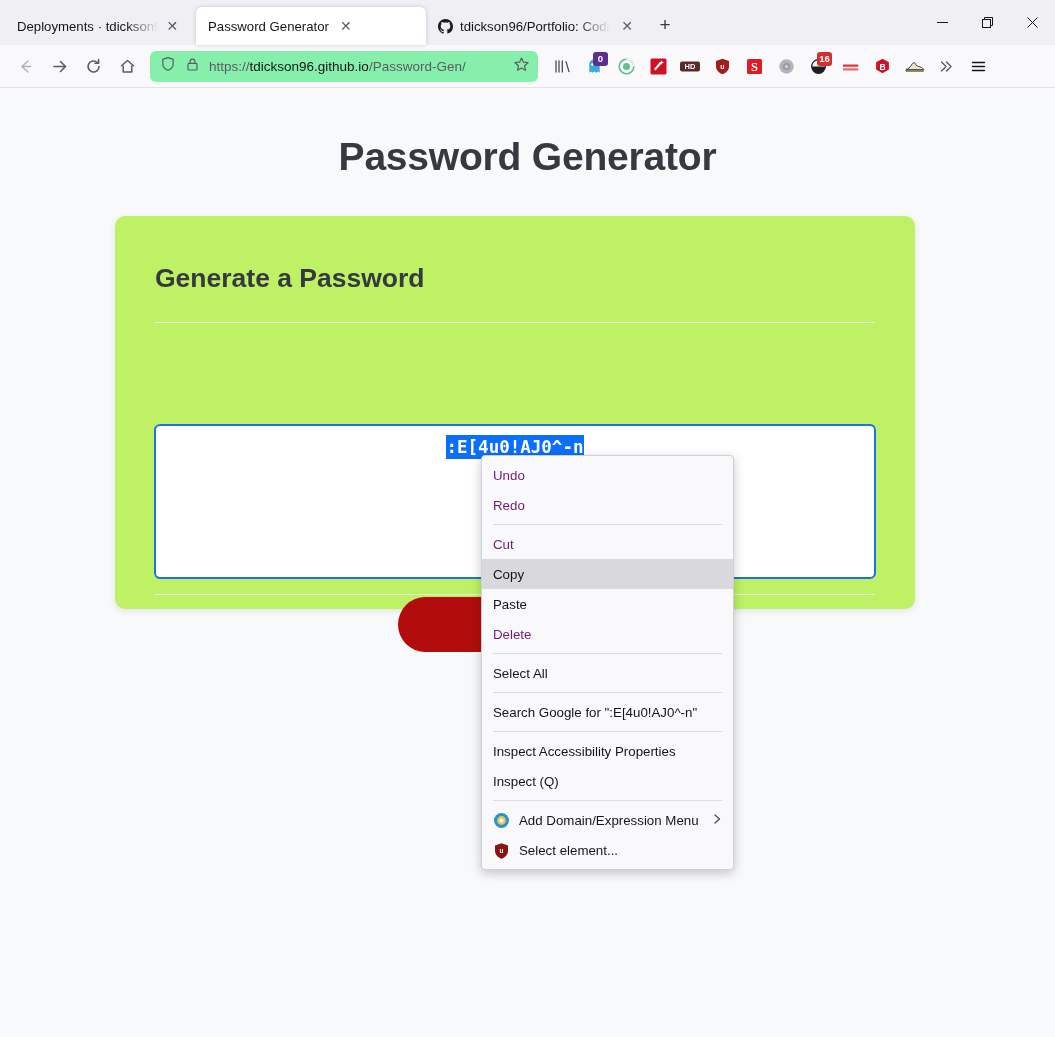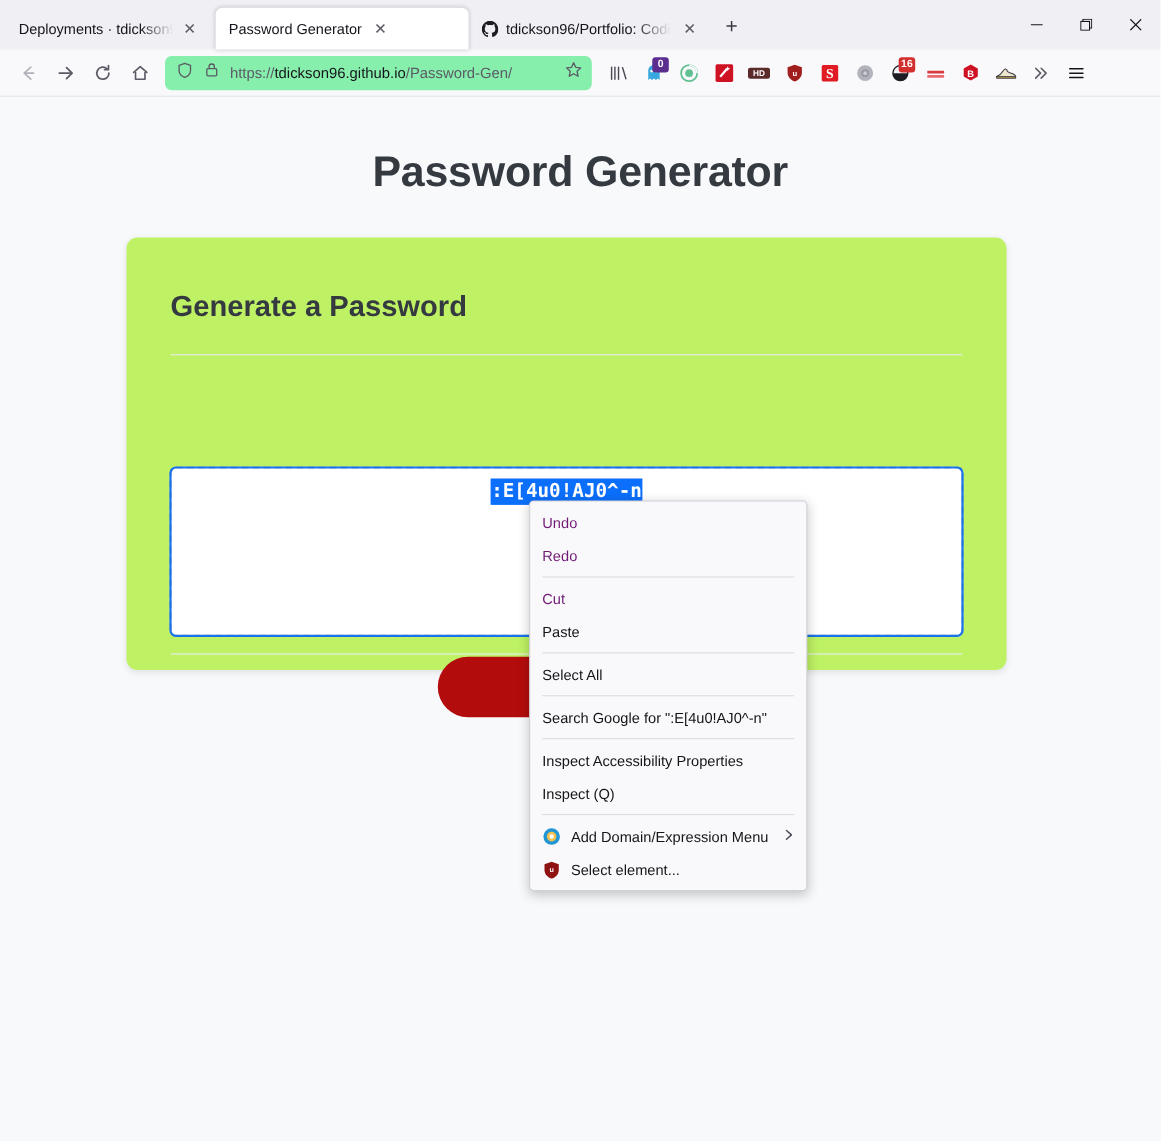--- a/index.html
+++ b/index.html
@@ -380,22 +380,28 @@
       </div>
       <div class="ctx-item disabled">
         <span class="lbl">Redo</span>
       </div>
 
       <div class="ctx-sep"></div>
 
       <div class="ctx-item disabled">
         <span class="lbl">Cut</span>
       </div>
+      <div class="ctx-item hl">
+        <span class="lbl">Copy</span>
+      </div>
       <div class="ctx-item">
         <span class="lbl">Paste</span>
+      </div>
+      <div class="ctx-item disabled">
+        <span class="lbl">Delete</span>
       </div>
 
       <div class="ctx-sep"></div>
 
       <div class="ctx-item">
         <span class="lbl">Select All</span>
       </div>
 
       <div class="ctx-sep"></div>
 

